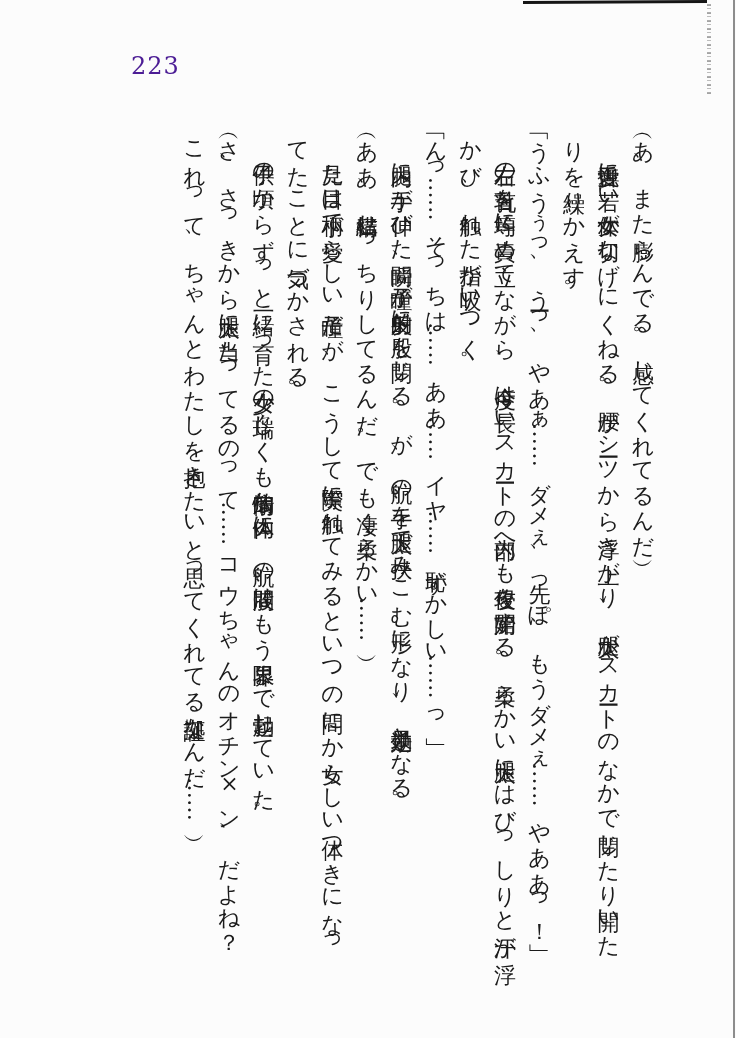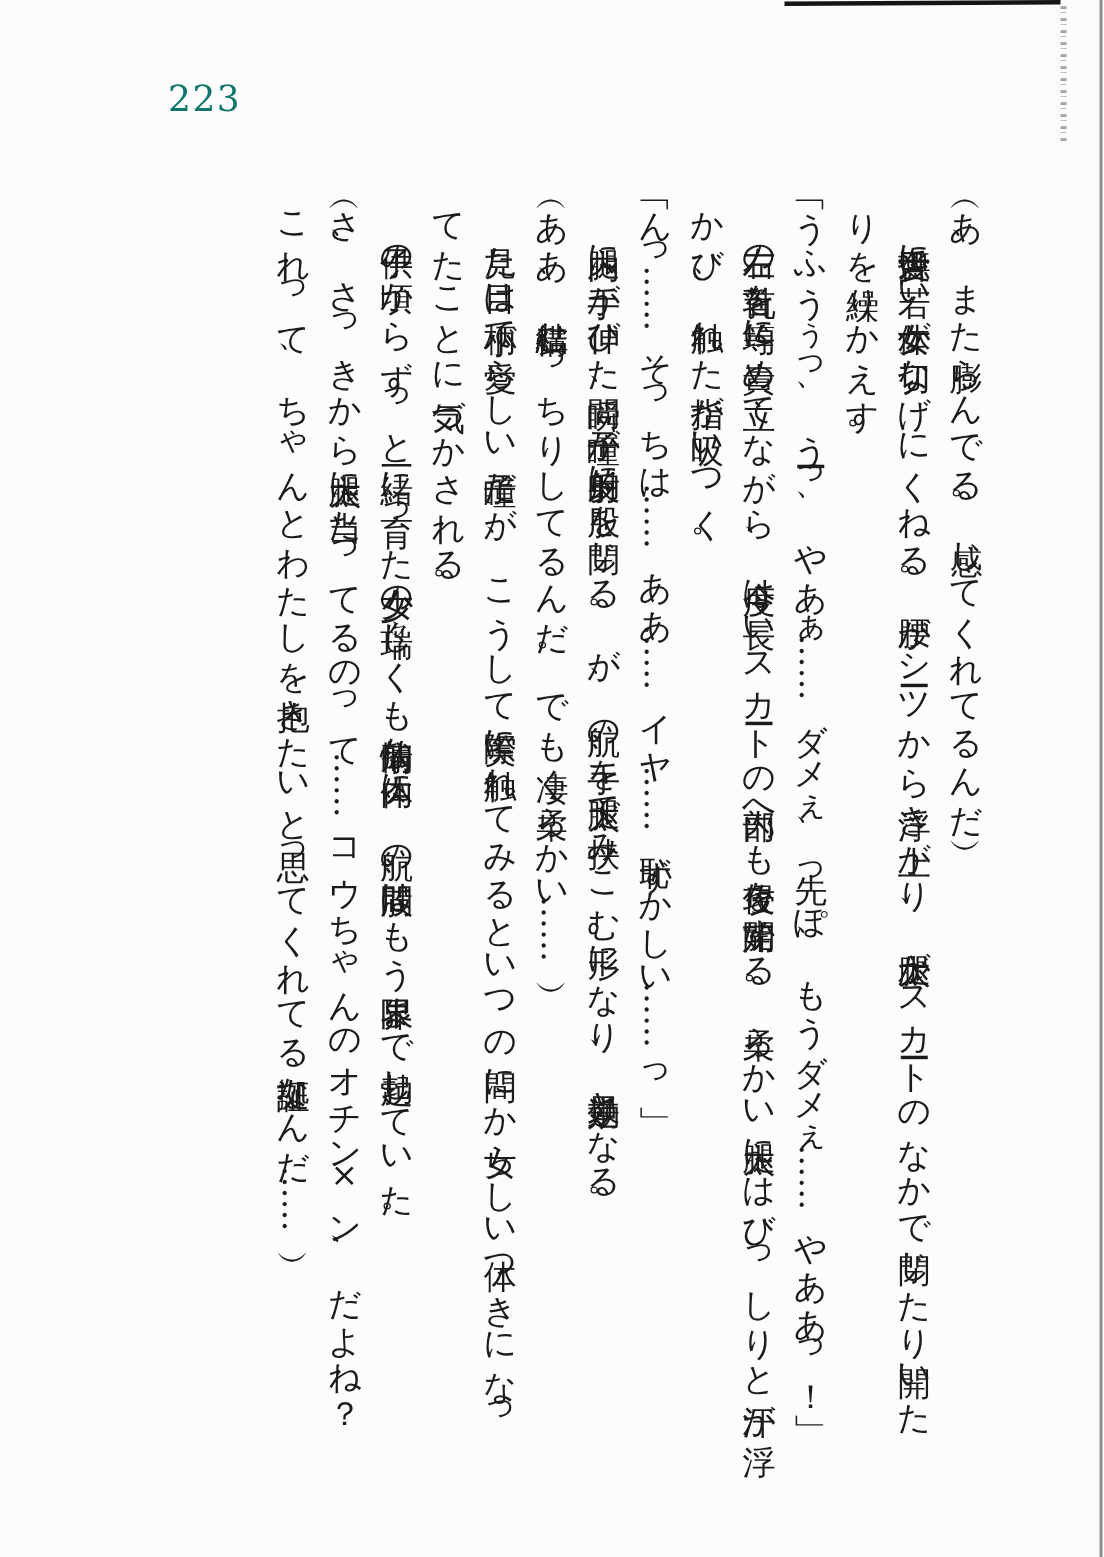--- a/index.html
+++ b/index.html
@@ -45,24 +45,24 @@
   .right-edge-line {
     position: absolute;
     right: 1px;
     top: 0;
     width: 2px;
     height: 100%;
     background: #8d8d8d;
   }
   .page-number {
     position: absolute;
-    left: 112px;
+    left: 131px;
     top: 52px;
     font-size: 24px;
-    color: #0f766e;
+    color: #4c1d95;
     letter-spacing: 1px;
   }
   .text-block {
     position: absolute;
     top: 126px;
     right: 76px;
     height: 840px;
     writing-mode: vertical-rl;
     -webkit-writing-mode: vertical-rl;
     text-orientation: mixed;

